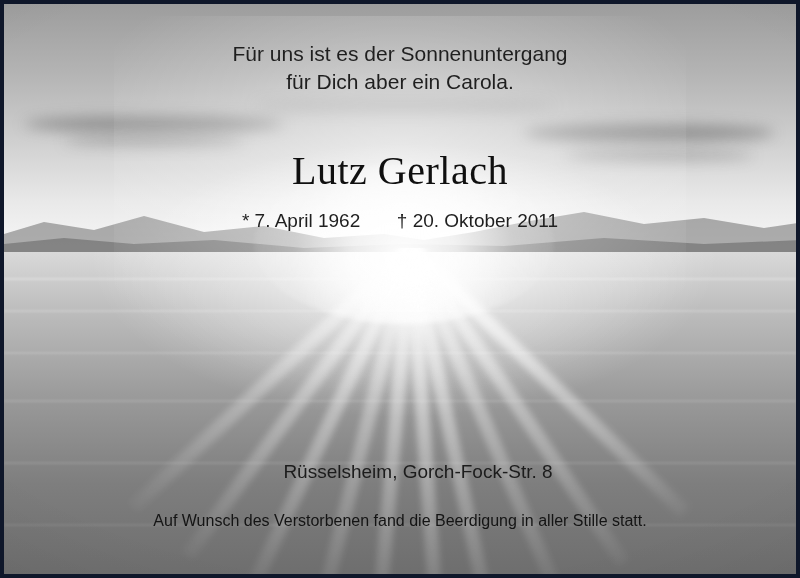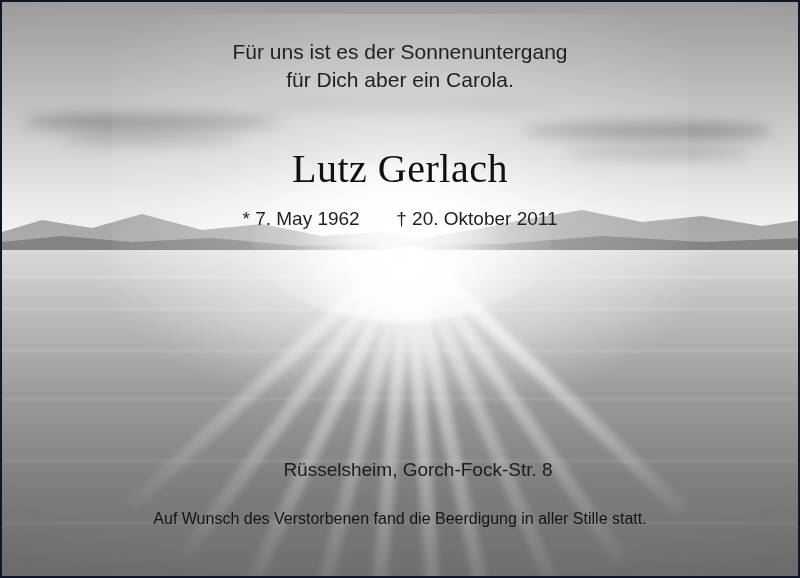--- a/index.html
+++ b/index.html
@@ -9,21 +9,21 @@
   }
   body {
     font-family: "Liberation Sans", sans-serif;
   }
   .notice {
     position: relative;
     width: 800px;
     height: 578px;
     overflow: hidden;
     background: #f0abfc;
-    border: 2px solid #0f172a;
+    border: 4px solid #0f172a;
     box-sizing: border-box;
   }
 
   
   .bg {
     position: absolute;
     inset: 0;
     overflow: hidden;
   }
   .bg-sky {
@@ -216,21 +216,21 @@
   <div class="content">
 
     <div class="verse">
       <div>Für uns ist es der Sonnenuntergang</div>
       <div>für Dich aber ein Carola.</div>
     </div>
 
     <div class="name">Lutz Gerlach</div>
 
     <div class="dates">
-      <span>* 7. May 1962</span>
+      <span>* 7. April 1962</span>
       <span class="gap"></span>
       <span>† 20. Oktober 2011</span>
     </div>
 
 
     <div class="place">Rüsselsheim, Gorch-Fock-Str. 8</div>
 
     <div class="footnote">Auf Wunsch des Verstorbenen fand die Beerdigung in aller Stille statt.</div>
   </div>
 </div>

